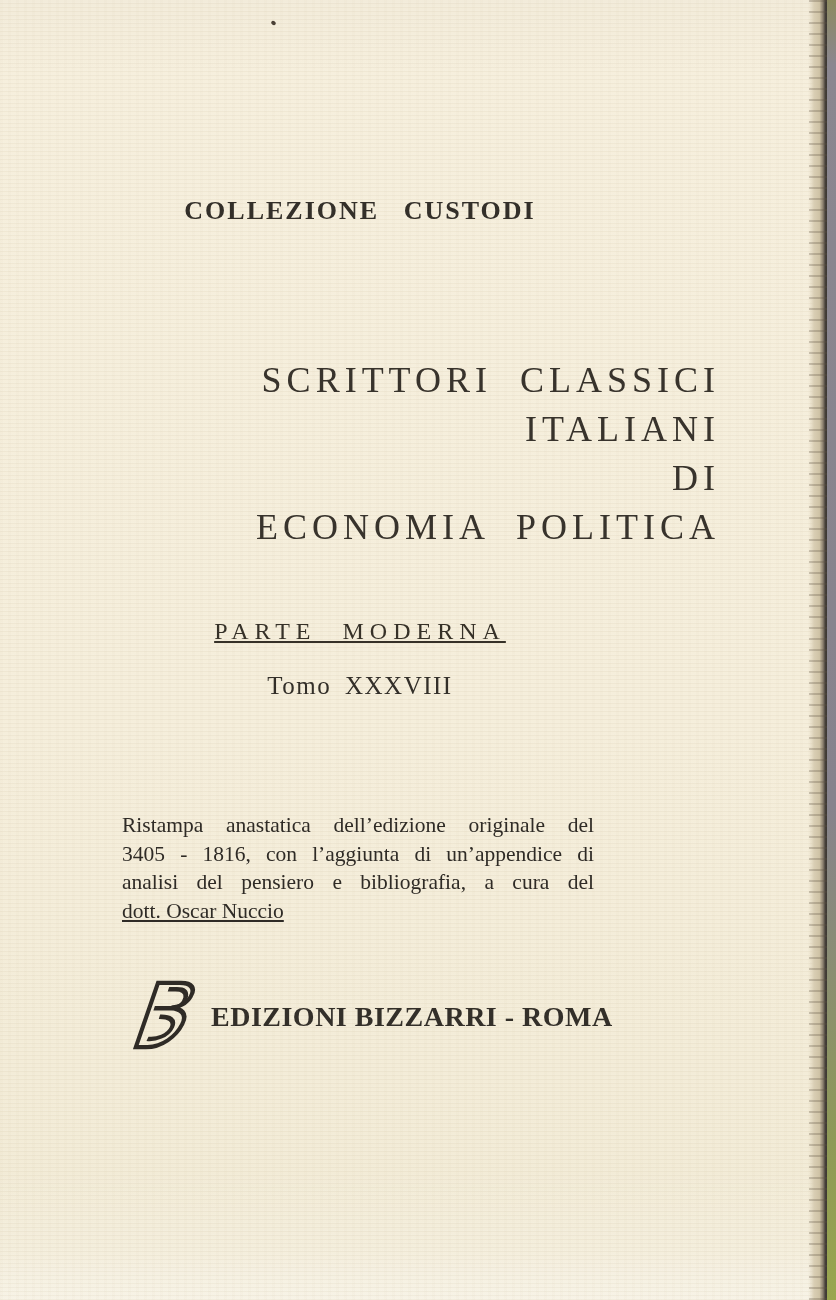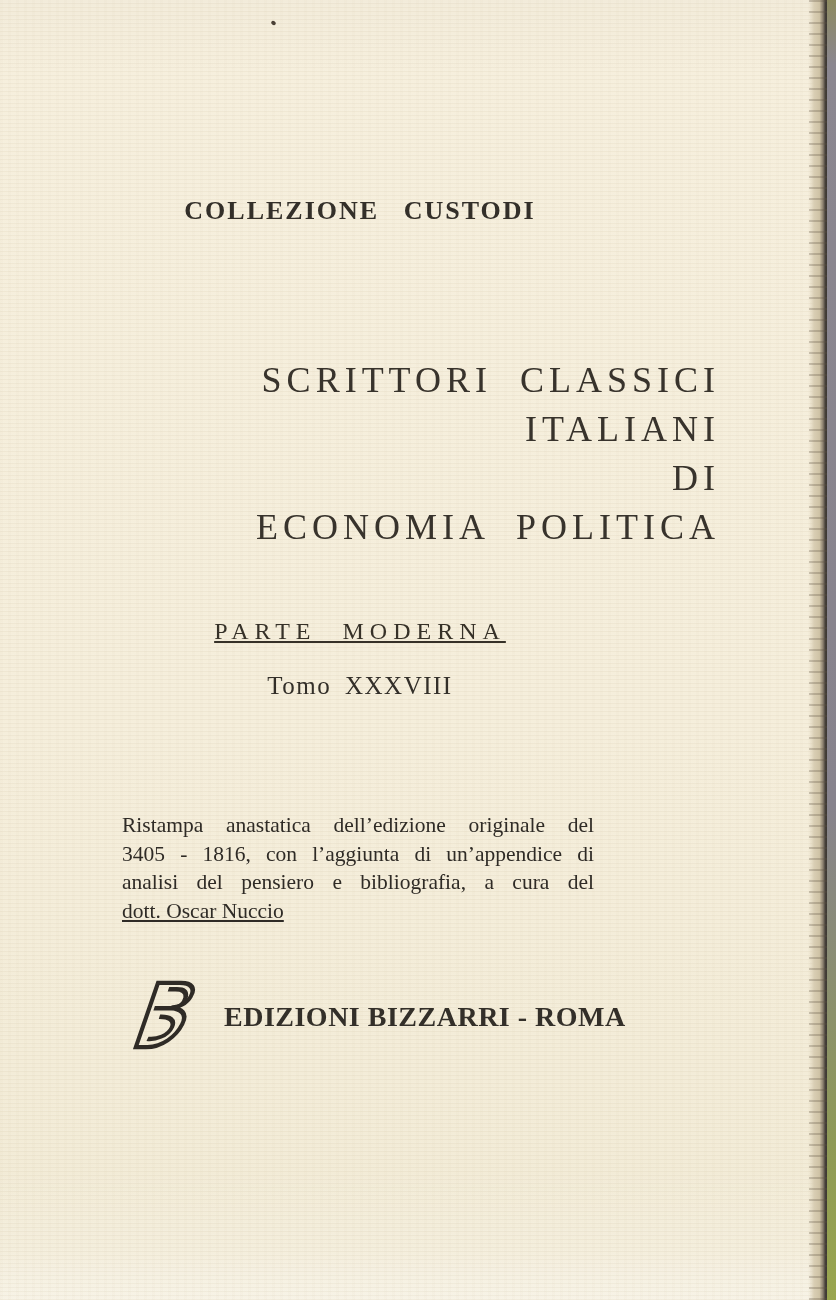--- a/index.html
+++ b/index.html
@@ -54,21 +54,21 @@
     text-align:center; font-size:25px; letter-spacing:1.5px; word-spacing:6px; color:#332f29;
   }
   .note {
     position:absolute; top:763px; left:122px; width:472px;
     font-size:21.5px; line-height:28.5px; color:#2f2b26;margin-top:48px;
   }
   .note-line { text-align:justify; text-align-last:justify; }
   .note-line.last { text-align-last:left;text-decoration:underline; }
   .publisher-row {
     position:absolute; top:978px; left:131px;
-    display:flex; align-items:center; gap:13px; height:74px;
+    display:flex; align-items:center; height:74px;
   }
   .logo { width:80px; height:72px; flex:0 0 auto; }
   .publisher-name {
     font-size:28px; font-weight:bold; letter-spacing:0.5px;
     color:#332f29; white-space:nowrap; padding-top:4px;
   }
   .speck { position:absolute; background:#4a4036; border-radius:50%; }
   .speck-1 { left:271px; top:21px; width:5px; height:4px; transform:rotate(40deg); }
 </style>
 </head>

